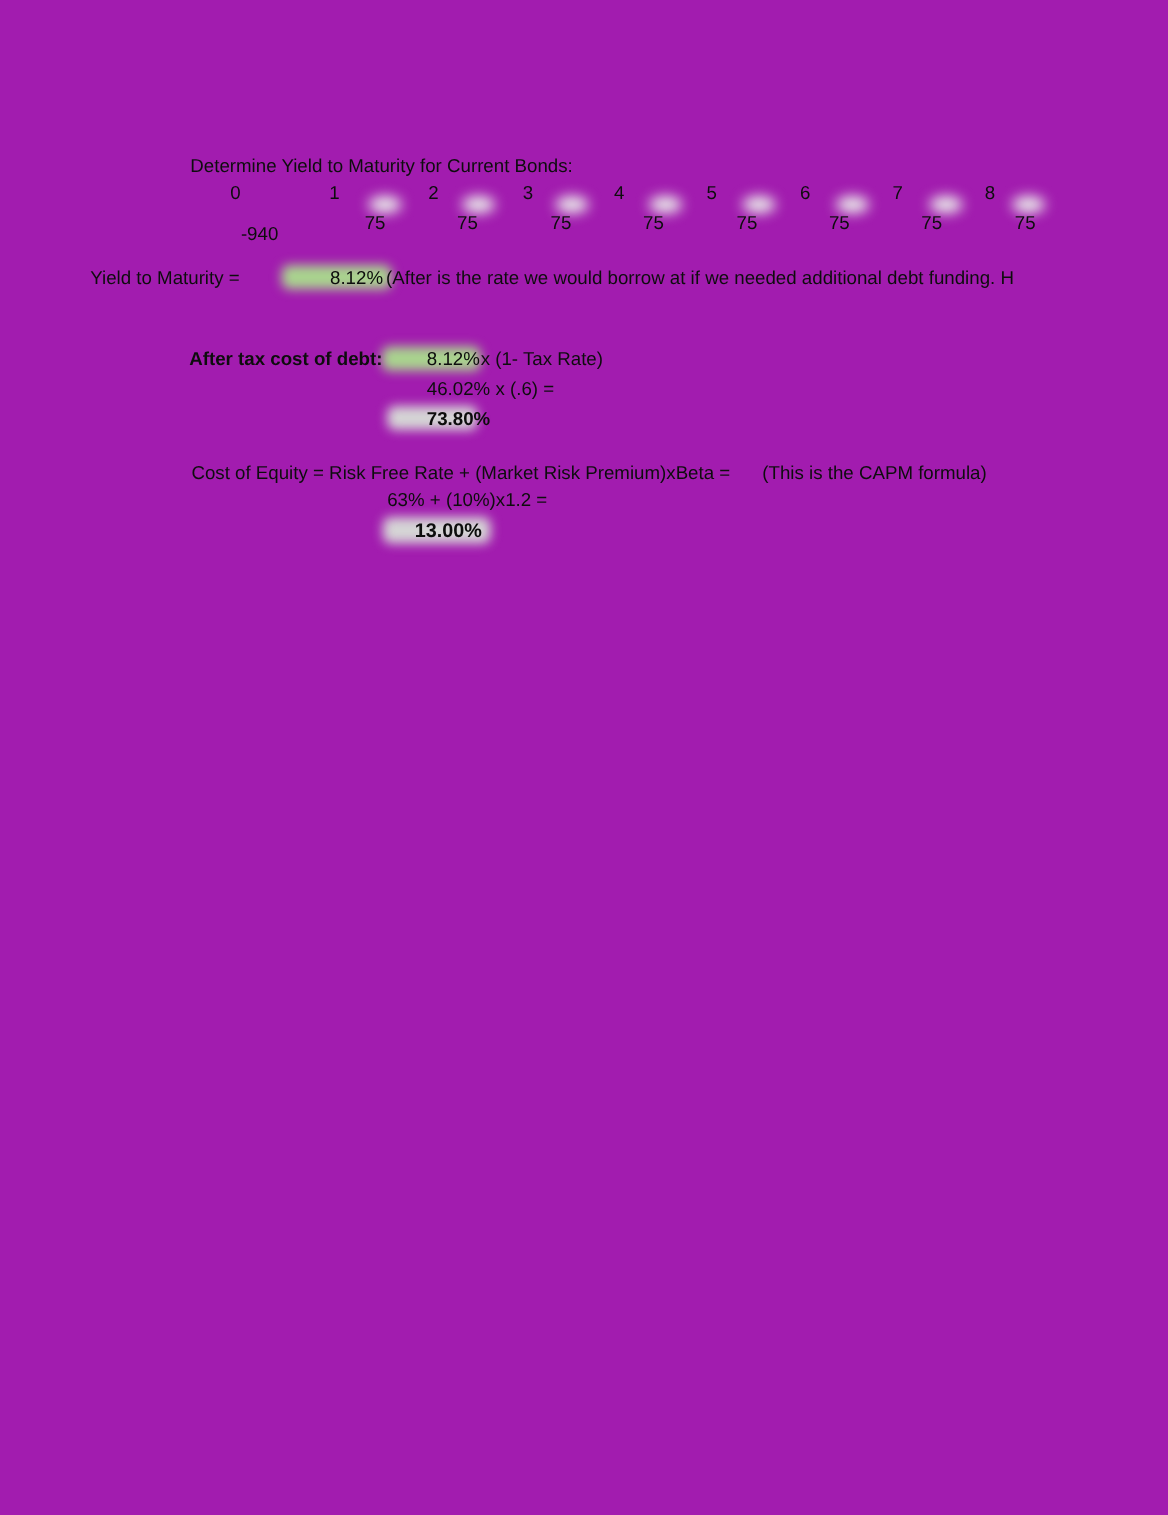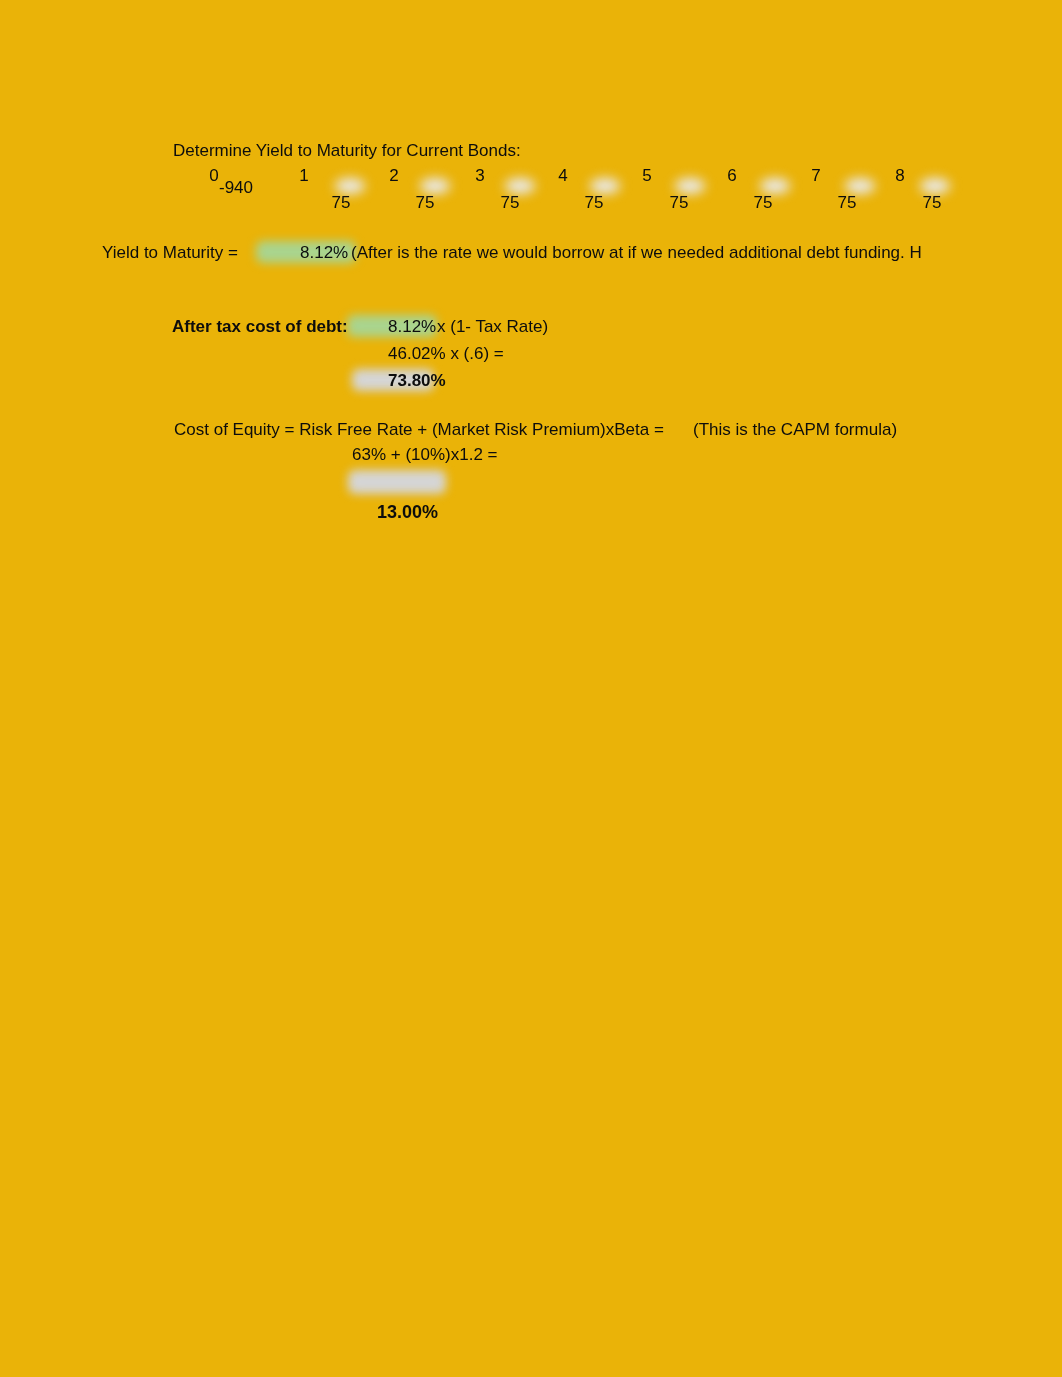--- a/index.html
+++ b/index.html
@@ -11,21 +11,21 @@
     width: 1062px;
     height: 1377px;
     position: relative;
     font-family: "Liberation Sans", "DejaVu Sans", sans-serif;
     color: #000000;
     overflow: hidden;
   }
   .page {
     position: absolute;
     inset: 0;
-    background: #eab308;
+    background: #a21caf;
   }
   .abs {
     position: absolute;
     white-space: nowrap;
     font-size: 17px;
     line-height: 20px;
     color: #0d0d0d;
   }
   .bold { font-weight: bold; }
   .center { text-align: center; transform: translateX(-50%); }
@@ -74,33 +74,33 @@
     <div class="abs txt center" style="left:394px; top:166px;">2</div>
     <div class="abs txt center" style="left:480px; top:166px;">3</div>
     <div class="abs txt center" style="left:563px; top:166px;">4</div>
     <div class="abs txt center" style="left:647px; top:166px;">5</div>
     <div class="abs txt center" style="left:732px; top:166px;">6</div>
     <div class="abs txt center" style="left:816px; top:166px;">7</div>
     <div class="abs txt center" style="left:900px; top:166px;">8</div>
   </div>
 
   <div>
-    <div class="abs txt center" style="left:236px; top:178px;">-940</div>
+    <div class="abs txt center" style="left:236px; top:203px;">-940</div>
     <div class="abs txt center" style="left:341px; top:193px;">75</div>
     <div class="abs txt center" style="left:425px; top:193px;">75</div>
     <div class="abs txt center" style="left:510px; top:193px;">75</div>
     <div class="abs txt center" style="left:594px; top:193px;">75</div>
     <div class="abs txt center" style="left:679px; top:193px;">75</div>
     <div class="abs txt center" style="left:763px; top:193px;">75</div>
     <div class="abs txt center" style="left:847px; top:193px;">75</div>
     <div class="abs txt center" style="left:932px; top:193px;">75</div>
   </div>
 
   <div>
-    <div class="abs txt" style="left:102px; top:243px;text-align:center;">Yield to Maturity =</div>
+    <div class="abs txt" style="left:82px; top:243px;text-align:center;">Yield to Maturity =</div>
 
     <div class="hl hl-green" style="left:256px; top:241px; width:100px; height:22px;"></div>
     <div class="abs txt" style="left:300px; top:243px;">8.12%</div>
 
     <div class="abs txt" style="left:351px; top:243px;">(After is the rate we would borrow at if we needed additional debt funding. H</div>
   </div>
 
   <div>
     <div class="abs txt bold" style="left:172px; top:317px;">After tax cost of debt:</div>
 
@@ -116,16 +116,16 @@
   </div>
 
   <div>
     <div class="abs txt" style="left:174px; top:420px;">Cost of Equity = Risk Free Rate + (Market Risk Premium)xBeta =</div>
 
     <div class="abs txt" style="left:693px; top:420px;">(This is the CAPM formula)</div>
 
     <div class="abs txt" style="left:352px; top:445px;">63% + (10%)x1.2 =</div>
 
     <div class="hl hl-gray" style="left:348px; top:470px; width:98px; height:24px;"></div>
-    <div class="abs txt bold" style="left:377px; top:472px; font-size:18px;margin-top:30px;">13.00%</div>
+    <div class="abs txt bold" style="left:377px; top:472px; font-size:18px;">13.00%</div>
   </div>
 
 </div>
 
 </body></html>

